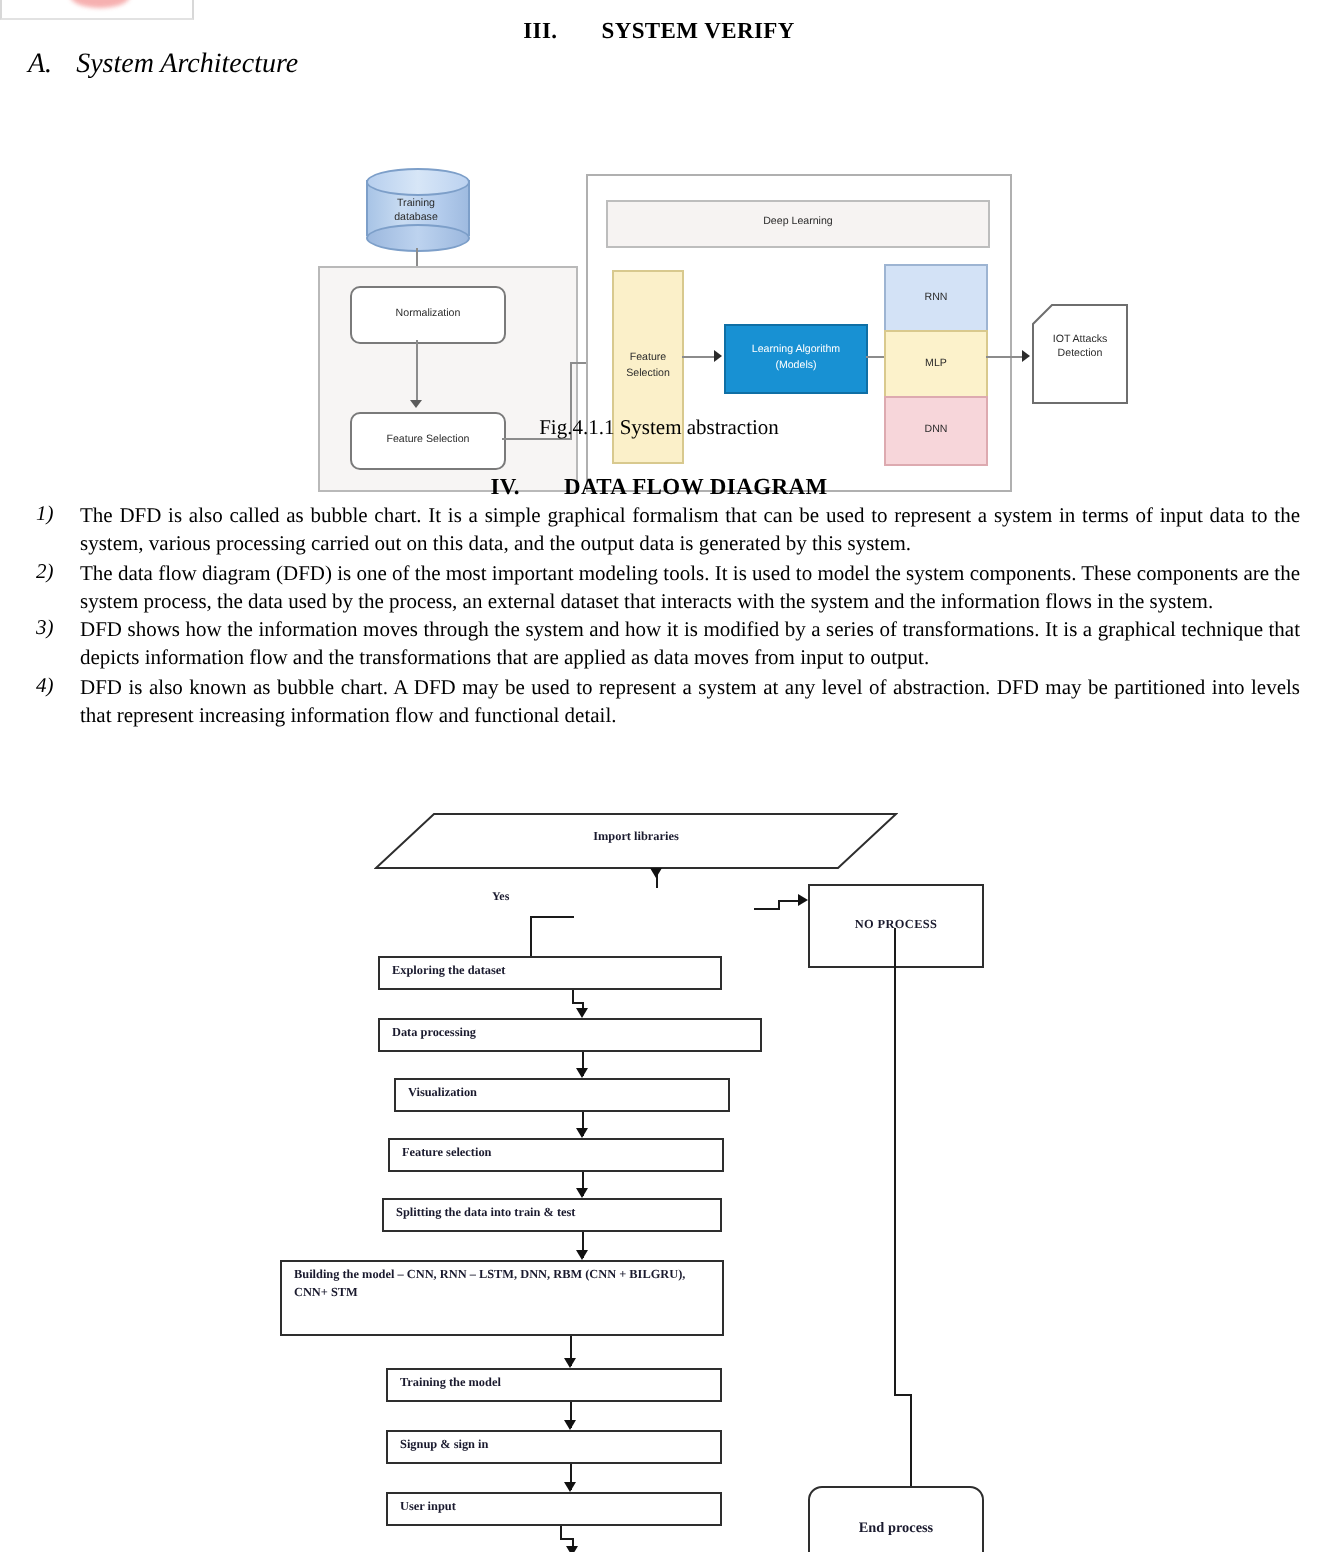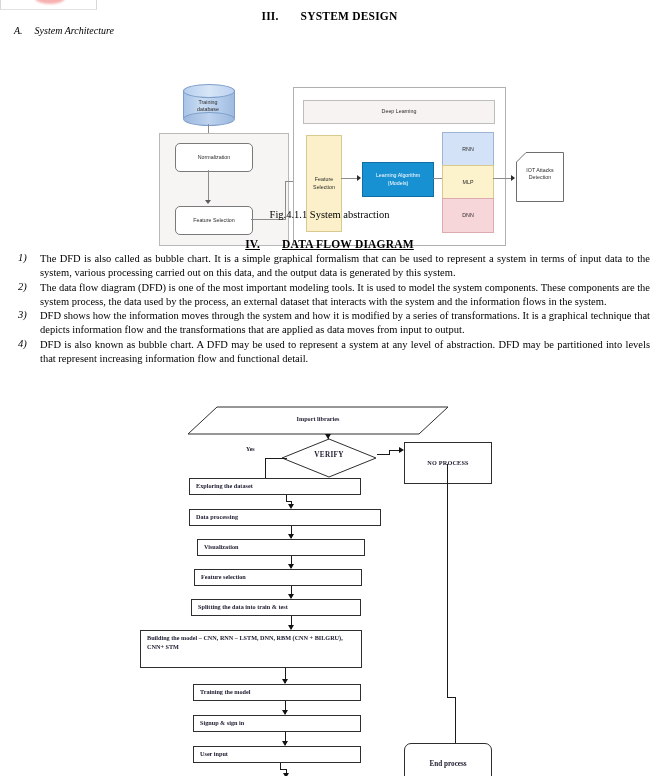--- a/index.html
+++ b/index.html
@@ -25,25 +25,25 @@
     background:#f5a3a3; border-radius:50%; filter:blur(1px); opacity:.85;
   }
 
   
   .sec-head {
     position:absolute; width:100%; text-align:center;
     font-weight:bold; font-size:11.5px; letter-spacing:.2px;
   }
   .sec-head .num { margin-right:22px; }
   #sec3 { top:10px; }
-  #sec4 { top:238px;text-decoration:underline; }
+  #sec4 { top:238px; }
 
   #subsec-a {
     position:absolute; left:14px; top:25px;
-    font-style:italic; font-size:10px;
+    font-style:italic; font-size:14px;
   }
   #subsec-a .lbl { margin-right:12px; }
 
   
   #arch { position:absolute; left:0; top:40px; width:659px; height:168px; }
   #arch .txt {
     font-family:"Liberation Sans", sans-serif;
     font-size:5.3px; line-height:1.35; color:#2b2b2b;
     text-align:center;
   }
@@ -183,21 +183,21 @@
   }
 </style>
 </head>
 <body>
 
 <div id="top-artifact">
   <div class="blob"></div>
 </div>
 
 <div id="sec3" class="sec-head">
-  <span class="num">III.</span><span>SYSTEM DESIGN</span>
+  <span class="num">III.</span><span>SYSTEM VERIFY</span>
 </div>
 
 <div id="subsec-a">
   <span class="lbl">A.</span><span>System Architecture</span>
 </div>
 
 <div id="arch">
 
   <div class="db-cyl">
     <div class="body"></div>
@@ -303,26 +303,20 @@
   <div id="par-import">
     <svg width="262" height="29" viewBox="0 0 262 29" preserveAspectRatio="none">
       <polygon points="30,1 261,1 232,28 1,28" fill="#ffffff" stroke="#2e2e2e" stroke-width="1"></polygon>
     </svg>
     <div class="lab">Import libraries</div>
   </div>
 
   <div class="fline v" style="left:328px; top:37px; height:9px;"></div>
   <div class="fa-d" style="left:325px; top:36px;"></div>
 
-  <div id="dia-verify">
-    <svg width="96" height="40" viewBox="0 0 96 40" preserveAspectRatio="none">
-      <polygon points="48,1 95,20 48,39 1,20" fill="#ffffff" stroke="#2e2e2e" stroke-width="1"></polygon>
-    </svg>
-    <div class="lab">VERIFY</div>
-  </div>
 
   <div id="yes-lab">Yes</div>
 
   <div class="fline h" style="left:265px; top:60px; width:22px;"></div>
   <div class="fline v" style="left:265px; top:60px; height:21px;"></div>
 
   <div class="fline h" style="left:377px; top:56px; width:12px;"></div>
   <div class="fline v" style="left:389px; top:52px; height:5px;"></div>
   <div class="fline h" style="left:389px; top:52px; width:11px;"></div>
   <div class="fa-r" style="left:399px; top:49px;"></div>

